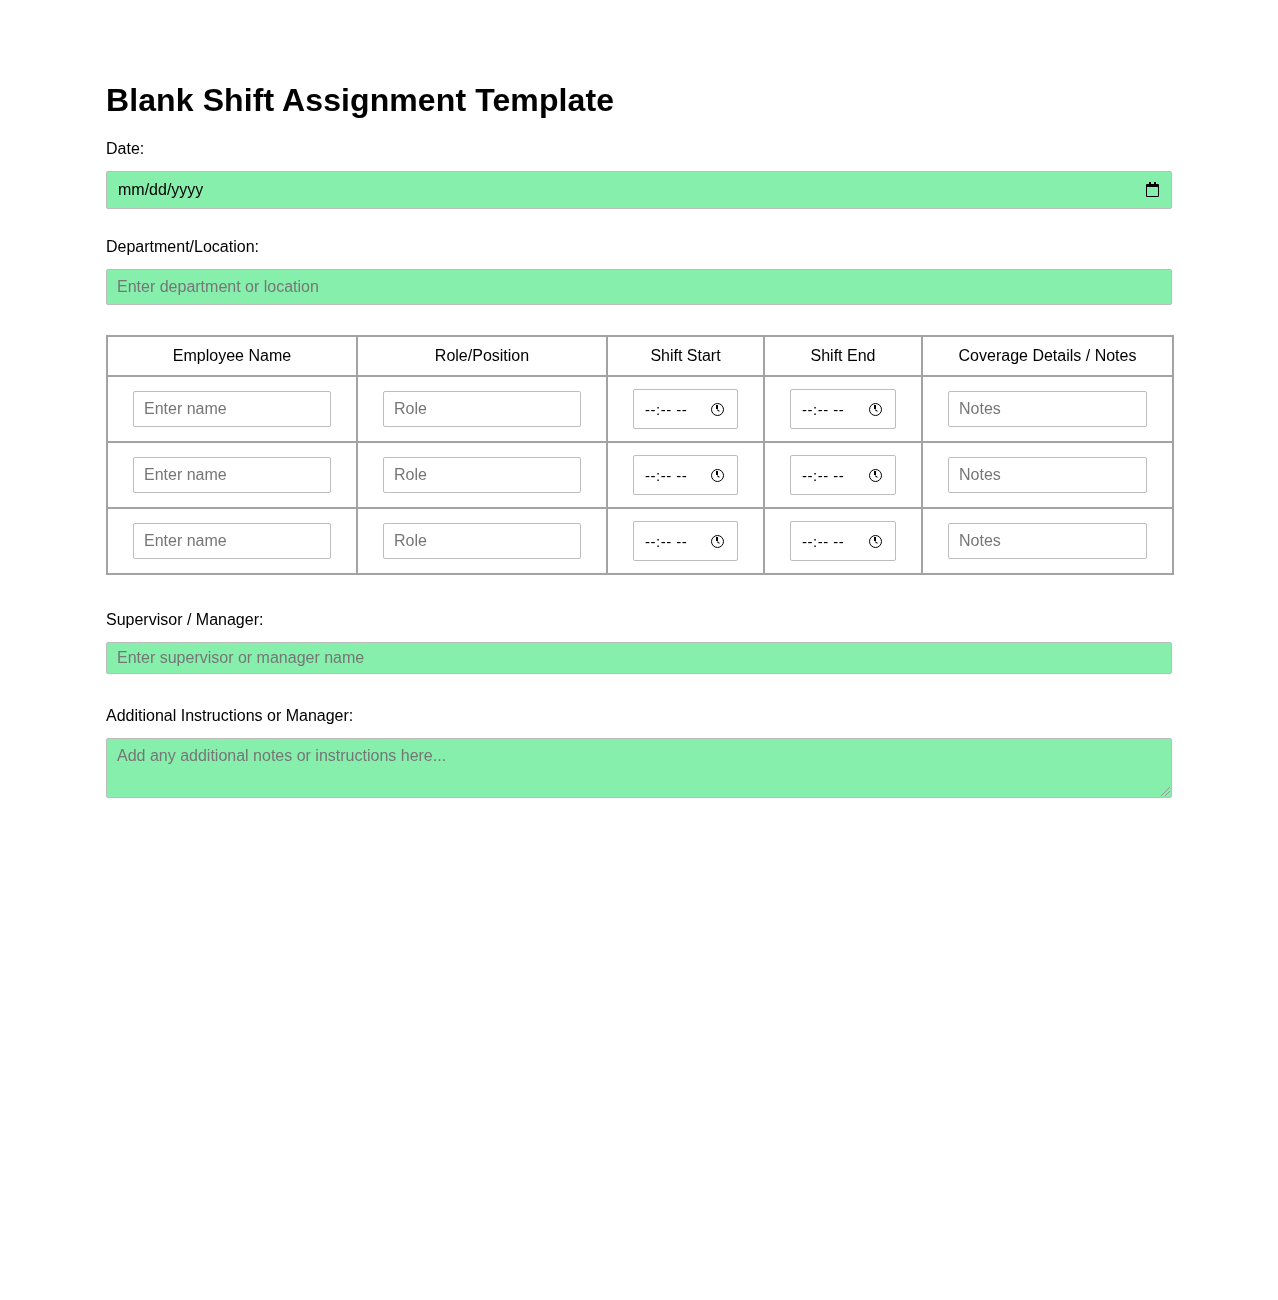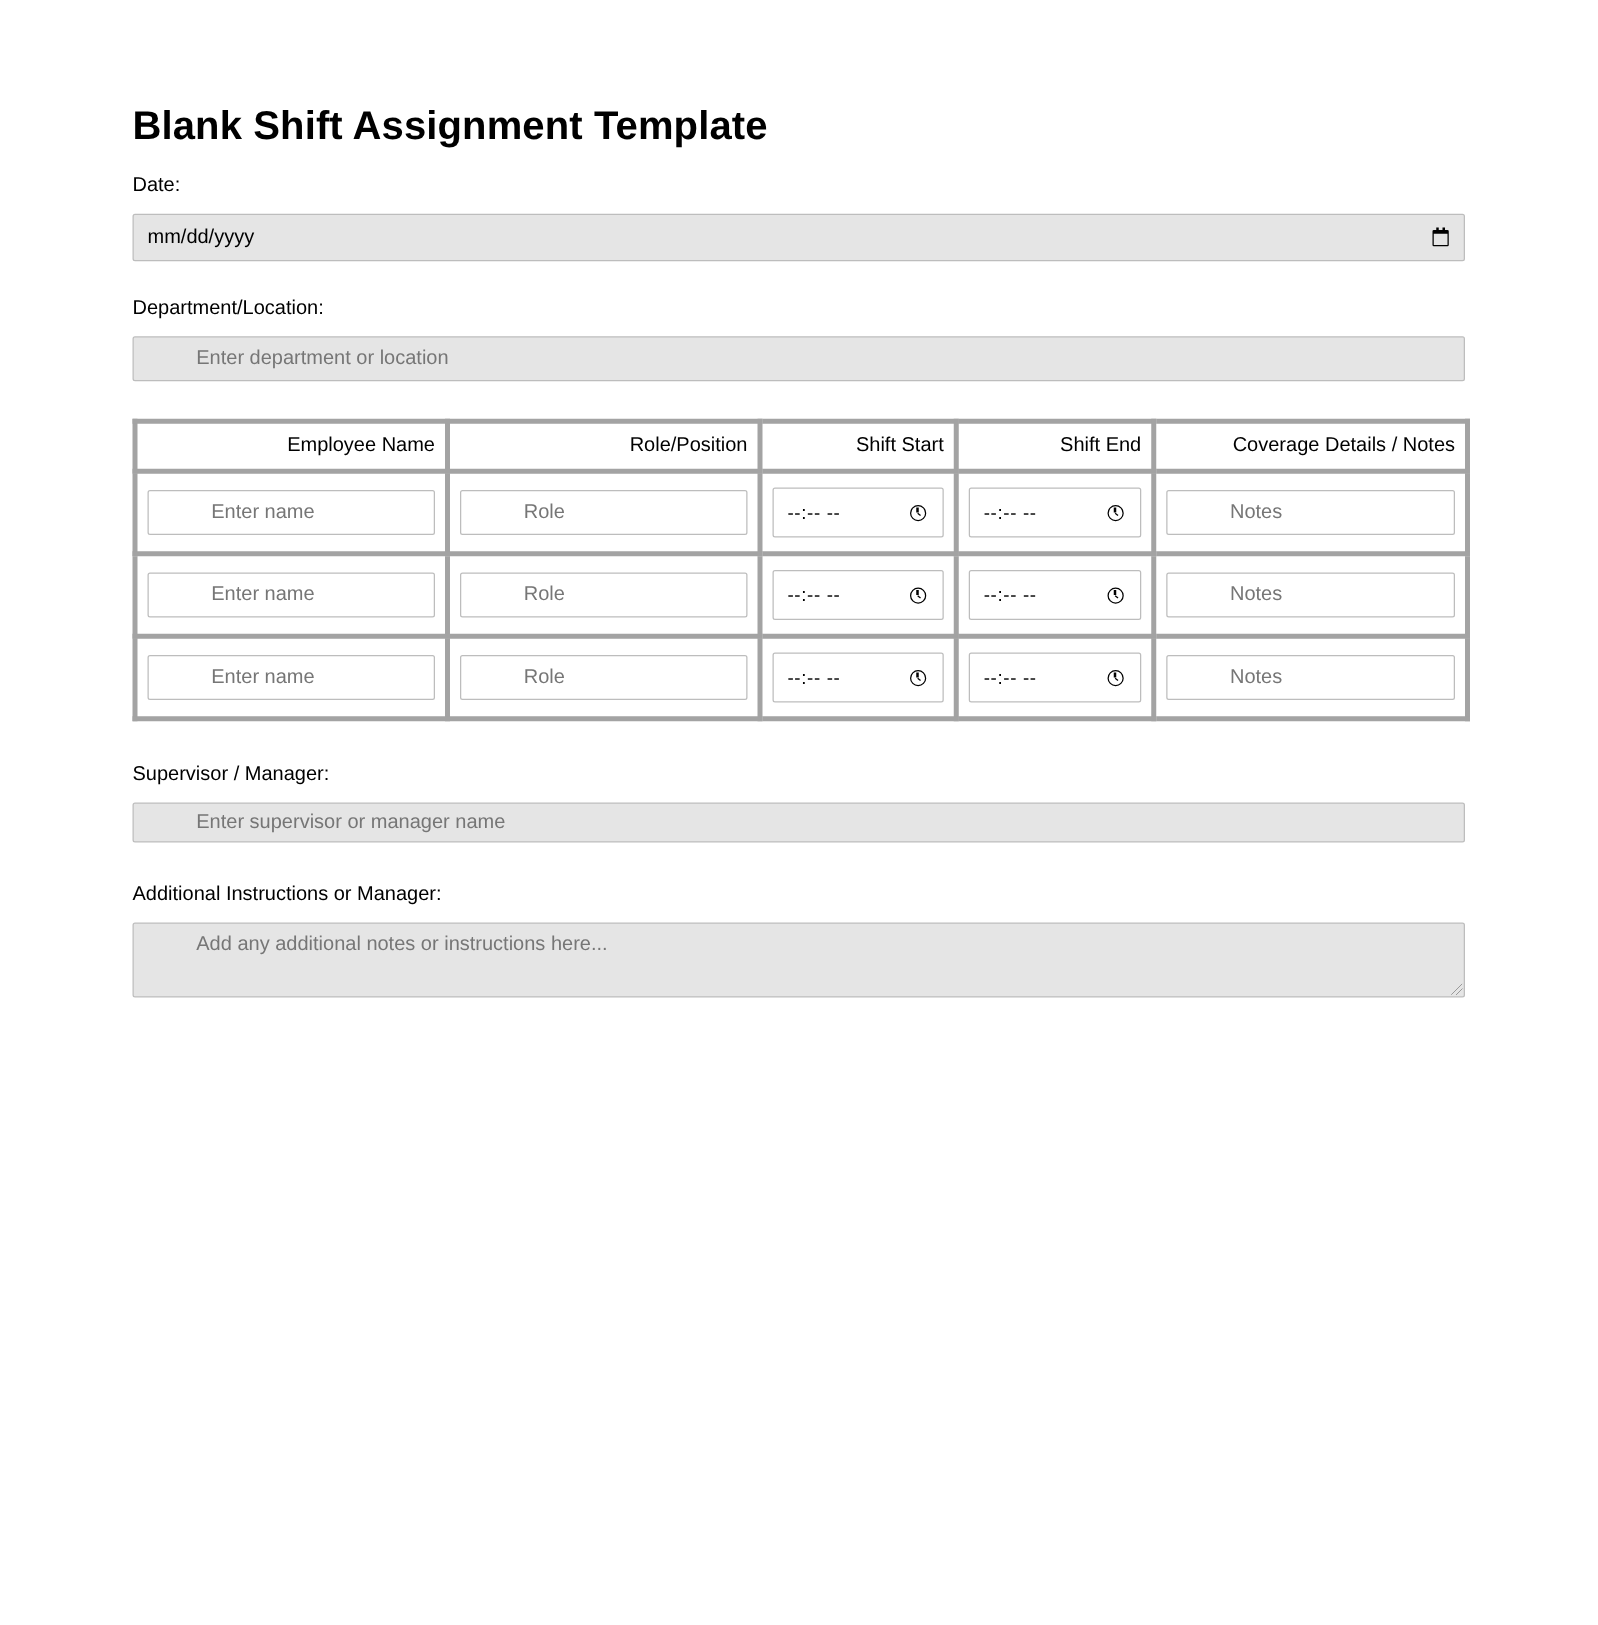--- a/index.html
+++ b/index.html
@@ -32,29 +32,29 @@
       left: 0;
       font-size: 16px;
       white-space: nowrap;
     }
     .field {
       position: absolute;
       left: 0;
       width: 1066px;
       border: 1px solid #bdbdbd;
       border-radius: 2px;
-      background: #e5e5e5;
+      background: #86efac;
       font-family: "Liberation Sans", sans-serif;
       font-size: 16px;
       padding: 0 10px;
       color: #000;
       display: flex;
       align-items: center;
     }
-    .placeholder { color: #767676; margin-left: 40px; }
+    .placeholder { color: #767676; }
     .date-field { justify-content: space-between; padding: 0 12px 0 11px; }
     .cal-icon {
       width: 13px; height: 13px;
       border: 1.6px solid #000;
       border-top-width: 3px;
       border-radius: 1px;
       position: relative;
     }
     .cal-icon::before, .cal-icon::after {
       content: ""; position: absolute; top: -5px; width: 1.6px; height: 3px; background: #000;
@@ -64,23 +64,23 @@
 
     table {
       position: absolute;
       left: 0;
       top: 335px;
       width: 1066px;
       border-collapse: collapse;
       table-layout: fixed;
     }
     th, td {
-      border: 4px solid #a3a3a3;
-      padding: 0 8px;
-      text-align: right;
+      border: 2px solid #a3a3a3;
+      padding: 0 25px;
+      text-align: center;
       font-weight: normal;
       font-size: 16px;
     }
     th { height: 40px; }
     td { height: 66px; }
     .cell-input {
       height: 36px;
       border: 1px solid #bdbdbd;
       border-radius: 2px;
       padding: 0 10px;

